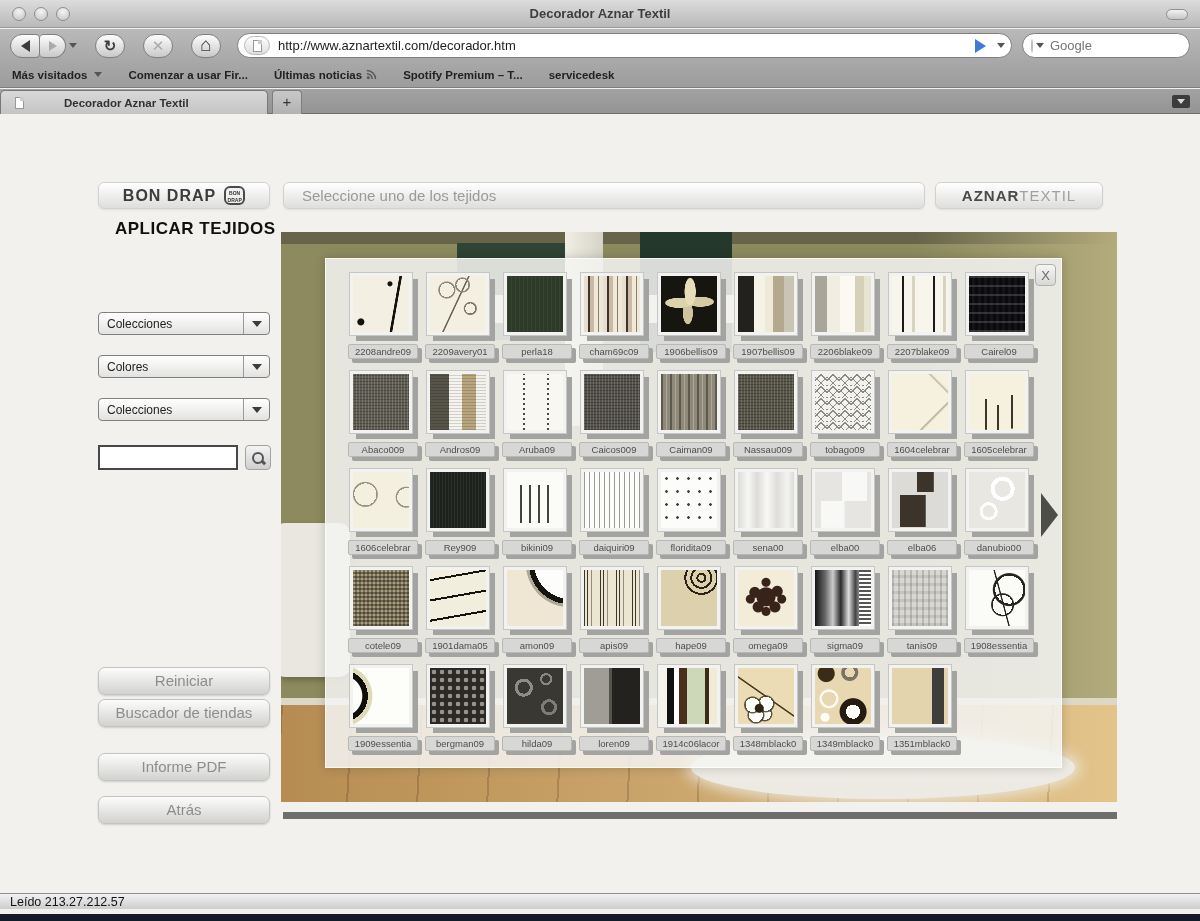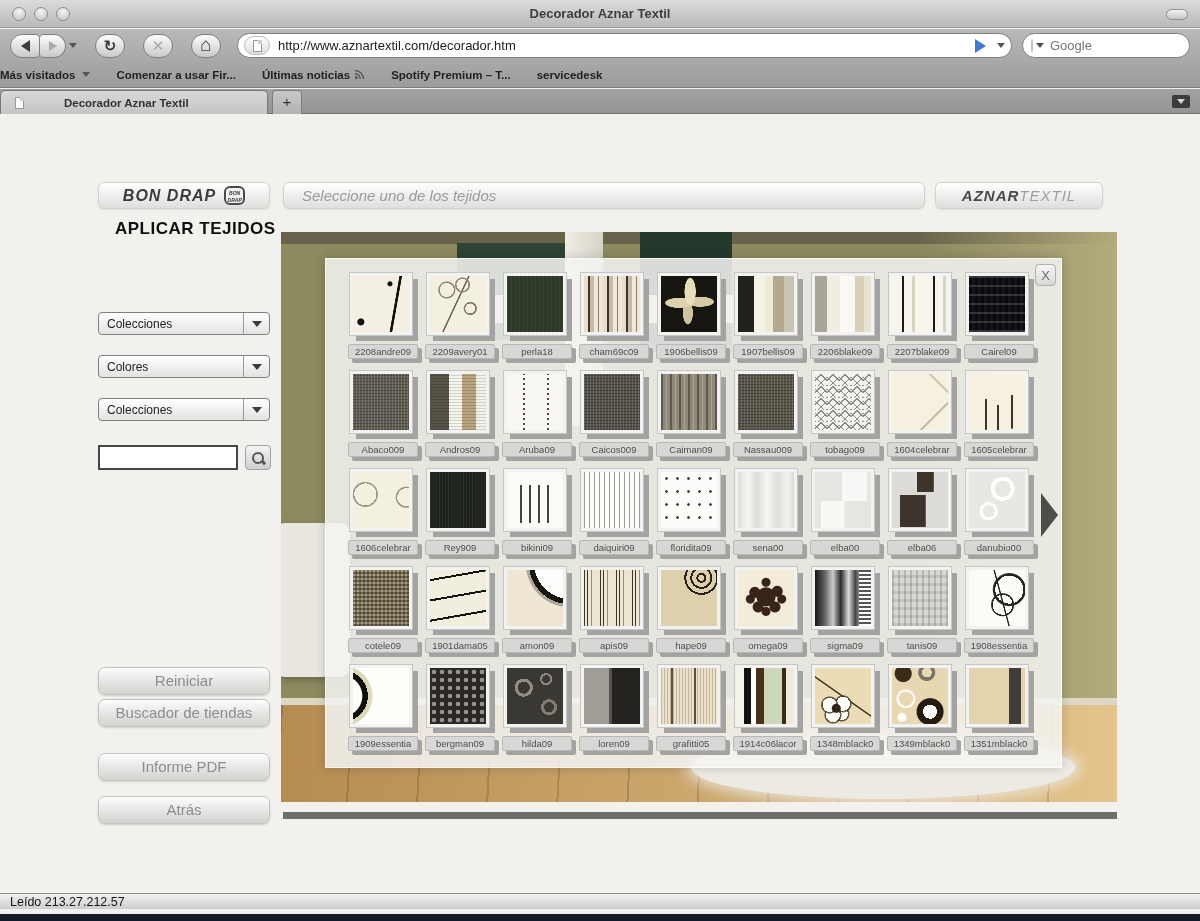--- a/index.html
+++ b/index.html
@@ -44,41 +44,41 @@
   .glogo { width:14px; height:14px; border-radius:50%;
     background:conic-gradient(#4285f4 0 90deg,#34a853 90deg 180deg,#fbbc05 180deg 270deg,#ea4335 270deg 360deg);
     border:1px solid #bbb; }
   .search-input { flex:1; border:none; outline:none; font-size:13px; color:#999; background:transparent; margin-left:6px; font-family:"Liberation Sans",sans-serif; }
   .mag { position:relative; width:12px; height:12px; }
   .mag::before { content:""; position:absolute; left:0; top:0; width:8px; height:8px; border:2px solid #666; border-radius:50%; }
   .mag::after { content:""; position:absolute; left:9px; top:9px; width:4px; height:2px; background:#666; transform:rotate(45deg); }
 
   .bookmarksbar { position:absolute; left:0; top:62px; width:100%; height:26px;
     background:linear-gradient(#a8a8a8,#9c9c9c); border-bottom:1px solid #7d7d7d;
-    display:flex; align-items:center; gap:26px; padding-left:0; }
+    display:flex; align-items:center; gap:26px; padding-left:12px; }
   .bm { font-size:11.5px; font-weight:bold; color:#222; display:flex; align-items:center; gap:4px; }
   .rss-ic { width:11px; height:11px; }
 
   .tabbar { position:absolute; left:0; top:89px; width:100%; height:25px;
     background:linear-gradient(#a2a2a2,#949494); border-bottom:1px solid #6f6f6f; }
   .tab { position:absolute; left:0; top:1px; width:268px; height:24px;
     background:linear-gradient(#d8d8d8,#c4c4c4); border:1px solid #787878; border-bottom:none;
     border-radius:5px 5px 0 0; display:flex; align-items:center; padding-left:14px; gap:10px; }
   .tab-title { font-size:11.5px; font-weight:bold; color:#333; margin-left:30px; }
   .newtab { position:absolute; left:272px; top:1px; width:30px; height:24px;
     background:linear-gradient(#c8c8c8,#b2b2b2); border:1px solid #7d7d7d; border-bottom:none;
     border-radius:4px 4px 0 0; text-align:center; font-size:15px; color:#333; line-height:22px; }
   .tablist-ic { position:absolute; right:10px; top:6px; width:18px; height:13px; background:#3c3c3c; border-radius:2px; }
   .tablist-ic::after { content:""; position:absolute; left:5px; top:4px; border-left:4px solid transparent; border-right:4px solid transparent; border-top:5px solid #d8d8d8; }
 
   
   .content { position:absolute; left:0; top:115px; width:100%; height:778px; background:#f3f1ee; }
 
   .bar { position:absolute; height:27px; border:1px solid #d2d2d0; border-radius:6px;
-    background:linear-gradient(#ffffff,#dededc); box-shadow:0 1px 2px rgba(0,0,0,0.08);font-style:italic; }
+    background:linear-gradient(#ffffff,#dededc); box-shadow:0 1px 2px rgba(0,0,0,0.08); }
   .bar-bondrap { left:98px; top:67px; width:172px; display:flex; align-items:center; justify-content:center; gap:8px; }
   .bondrap-txt { font-size:16px; font-weight:bold; color:#3c3c3c; letter-spacing:1px; }
   .bondrap-badge { width:21px; height:19px; border:2px solid #4a4a4a; border-radius:6px; background:#f0f0ee;
     font-size:5px; font-weight:bold; color:#333; text-align:center; line-height:7px; padding-top:2px; }
   .bar-header { left:283px; top:67px; width:642px; font-size:15px; color:#9a9a98; line-height:25px; padding-left:18px; }
   .bar-aznar { left:935px; top:67px; width:168px; text-align:center; line-height:25px; }
   .aznar-strong { font-size:15px; font-weight:bold; color:#4a4a4a; letter-spacing:1px; }
   .aznar-light { font-size:15px; color:#a0a09e; letter-spacing:1px; }
 
   .aplicar { position:absolute; left:115px; top:104px; font-size:17px; font-weight:bold; color:#101010; letter-spacing:0.5px; }
@@ -474,24 +474,20 @@
             </div>
             <div class="cell">
               <div class="sw sw-38"></div>
               <div class="lbl">hilda09</div>
             </div>
             <div class="cell">
               <div class="sw sw-39"></div>
               <div class="lbl">loren09</div>
             </div>
             <div class="cell">
-              <div class="sw sw-40"></div>
-              <div class="lbl">grafitti05</div>
-            </div>
-            <div class="cell">
               <div class="sw sw-41"></div>
               <div class="lbl">1914c06lacor</div>
             </div>
             <div class="cell">
               <div class="sw sw-42"></div>
               <div class="lbl">1348mblack0</div>
             </div>
             <div class="cell">
               <div class="sw sw-43"></div>
               <div class="lbl">1349mblack0</div>

